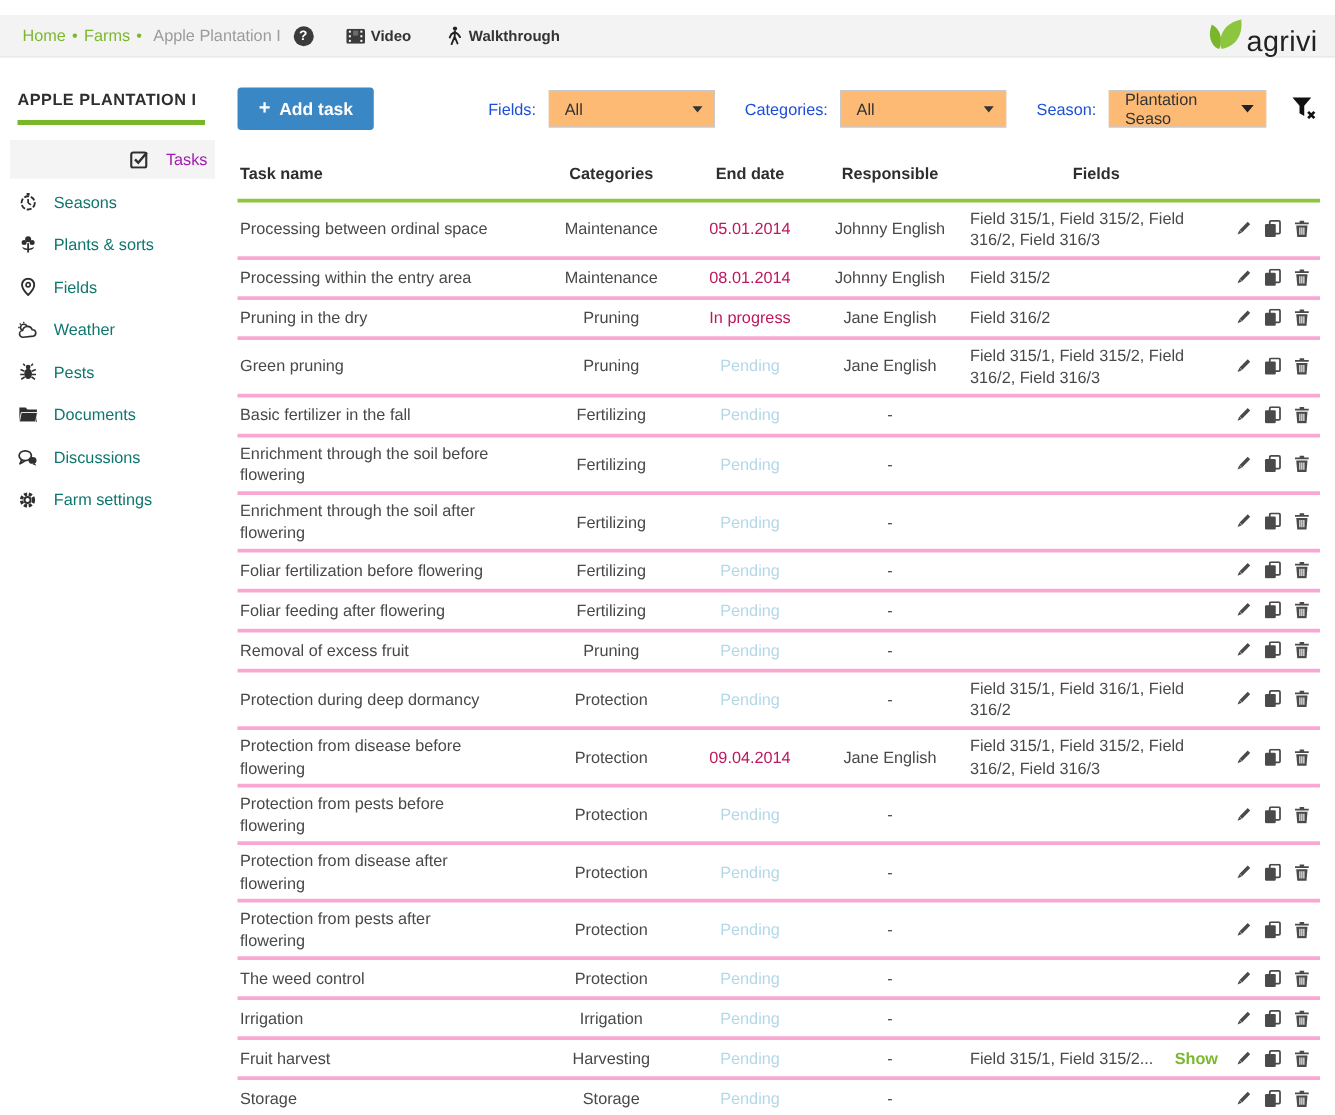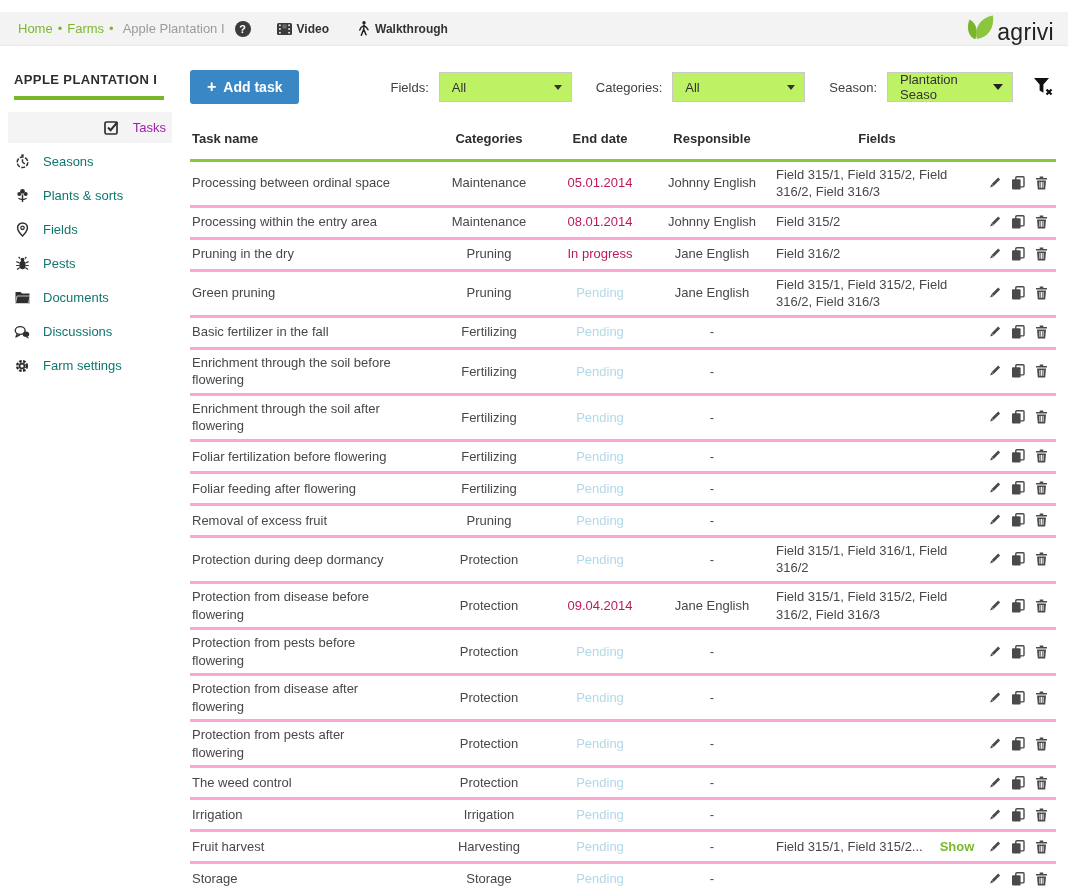--- a/index.html
+++ b/index.html
@@ -36,22 +36,22 @@
   .side-icon svg { display:block; }
 
   
   .main { flex:1; padding:24px 12px 0 12px; }
   .toolbar { display:flex; align-items:center; }
   .btn-add { background:#3a87c6; color:#fff; border:none; border-radius:3px;
     font-family:inherit; font-size:14px; font-weight:bold; padding:8px 17px; cursor:pointer;
     display:flex; align-items:center; gap:7px; }
   .btn-add .plus { font-size:16px; font-weight:bold; }
   .filters { margin-left:auto; display:flex; align-items:center; }
-  .flt-label { font-size:13px; color:#404040; margin-right:10px; }
-  .flt-box { width:133px; height:30px; background:#bef264; border:1px solid #c9c9c9;
+  .flt-label { font-size:13px; color:#1d4ed8; margin-right:10px; }
+  .flt-box { width:133px; height:30px; background:#fdba74; border:1px solid #c9c9c9;
     display:flex; align-items:center; justify-content:space-between; padding:0 9px 0 12px;
     font-size:13px; color:#333; cursor:pointer; margin-right:24px; }
   .flt-box.season { width:126px; margin-right:0; }
   .caret-sm { width:0; height:0; border-left:4px solid transparent; border-right:4px solid transparent;
     border-top:5px solid #333; }
   .caret-lg { width:0; height:0; border-left:5px solid transparent; border-right:5px solid transparent;
     border-top:6px solid #222; }
   .filter-clear { margin-left:20px; cursor:pointer; display:flex; align-items:center; }
 
   
@@ -167,20 +167,30 @@
     <div class="side-item">
       <span class="side-icon">
         <svg width="15" height="15" viewBox="0 0 15 15">
             <path d="M7.5 1C4.7 1 2.6 3.1 2.6 5.8c0 3.5 4.9 8.2 4.9 8.2s4.9-4.7 4.9-8.2C12.4 3.1 10.3 1 7.5 1Z" fill="none" stroke="#2f2f2f" stroke-width="1.5"></path>
             <circle cx="7.5" cy="5.8" r="1.7" fill="none" stroke="#2f2f2f" stroke-width="1.3"></circle>
           </svg>
       </span>
       <span>Fields</span>
     </div>
 
+    <div class="side-item">
+      <span class="side-icon">
+        <svg width="16" height="14" viewBox="0 0 16 14">
+            <circle cx="5" cy="5" r="2.6" fill="none" stroke="#2f2f2f" stroke-width="1.3"></circle>
+            <path d="M5 0.4v1.2M0.6 5h1.2M1.8 1.8l.9.9" stroke="#2f2f2f" stroke-width="1.1"></path>
+            <path d="M4.5 12.8a2.7 2.7 0 0 1-.4-5.4 4 4 0 0 1 7.7-.6 2.6 2.6 0 0 1 .9 5.1Z" fill="#fff" stroke="#2f2f2f" stroke-width="1.3"></path>
+          </svg>
+      </span>
+      <span>Weather</span>
+    </div>
 
     <div class="side-item">
       <span class="side-icon">
         <svg width="15" height="15" viewBox="0 0 15 15">
             <ellipse cx="7.5" cy="9" rx="3.1" ry="4.2" fill="#2f2f2f"></ellipse>
             <circle cx="7.5" cy="3.6" r="1.9" fill="#2f2f2f"></circle>
             <path d="M5 2.6 3.6 1M10 2.6 11.4 1M4.6 7 1.4 5.6M4.6 9.5H1.2M4.8 11.6 2 13.4M10.4 7l3.2-1.4M10.4 9.5h3.4M10.2 11.6l2.8 1.8" stroke="#2f2f2f" stroke-width="1.2" fill="none"></path>
           </svg>
       </span>
       <span>Pests</span>

